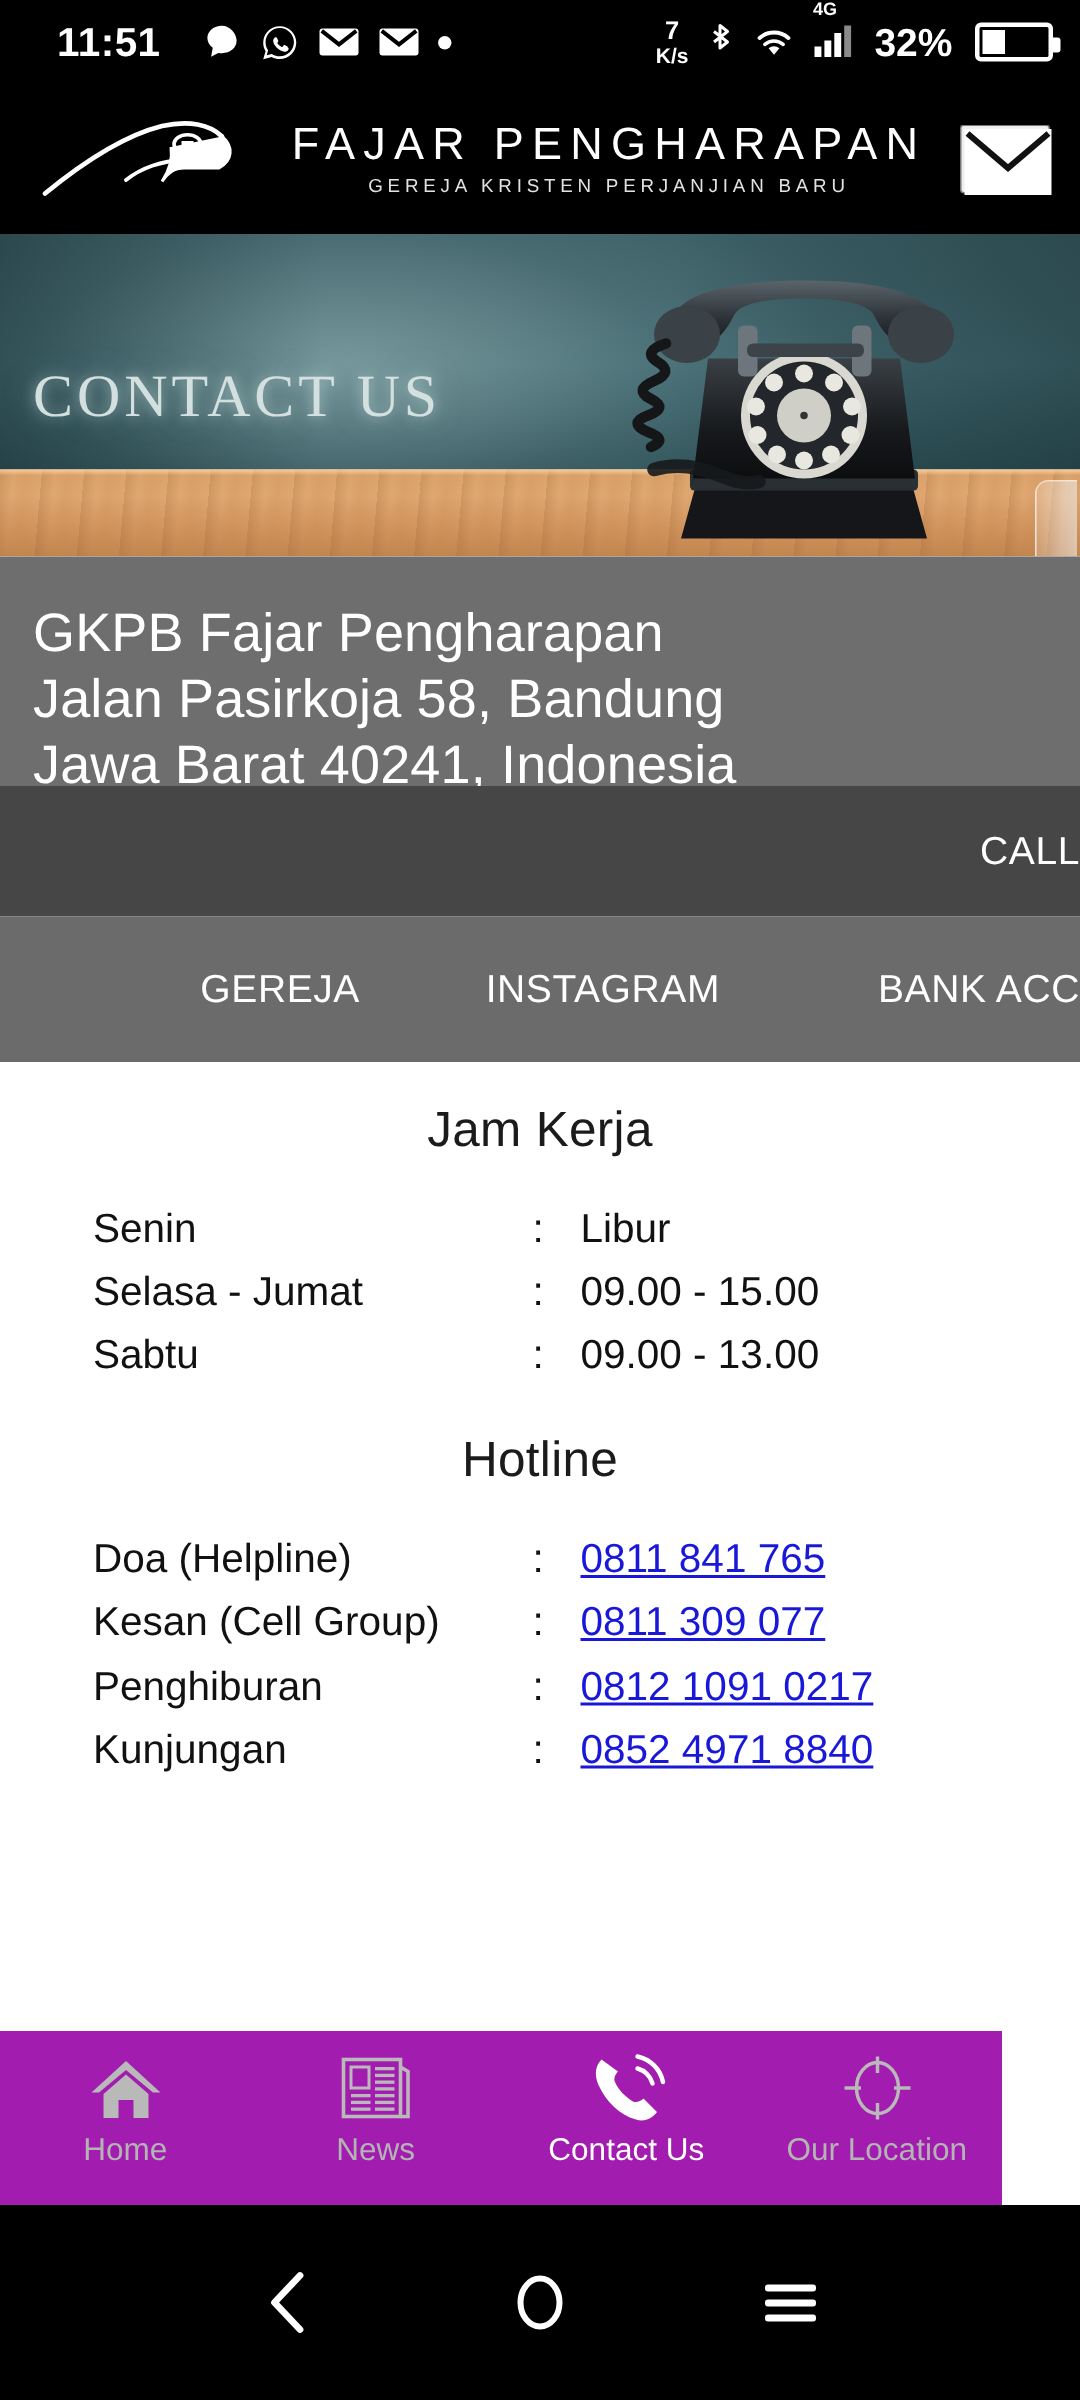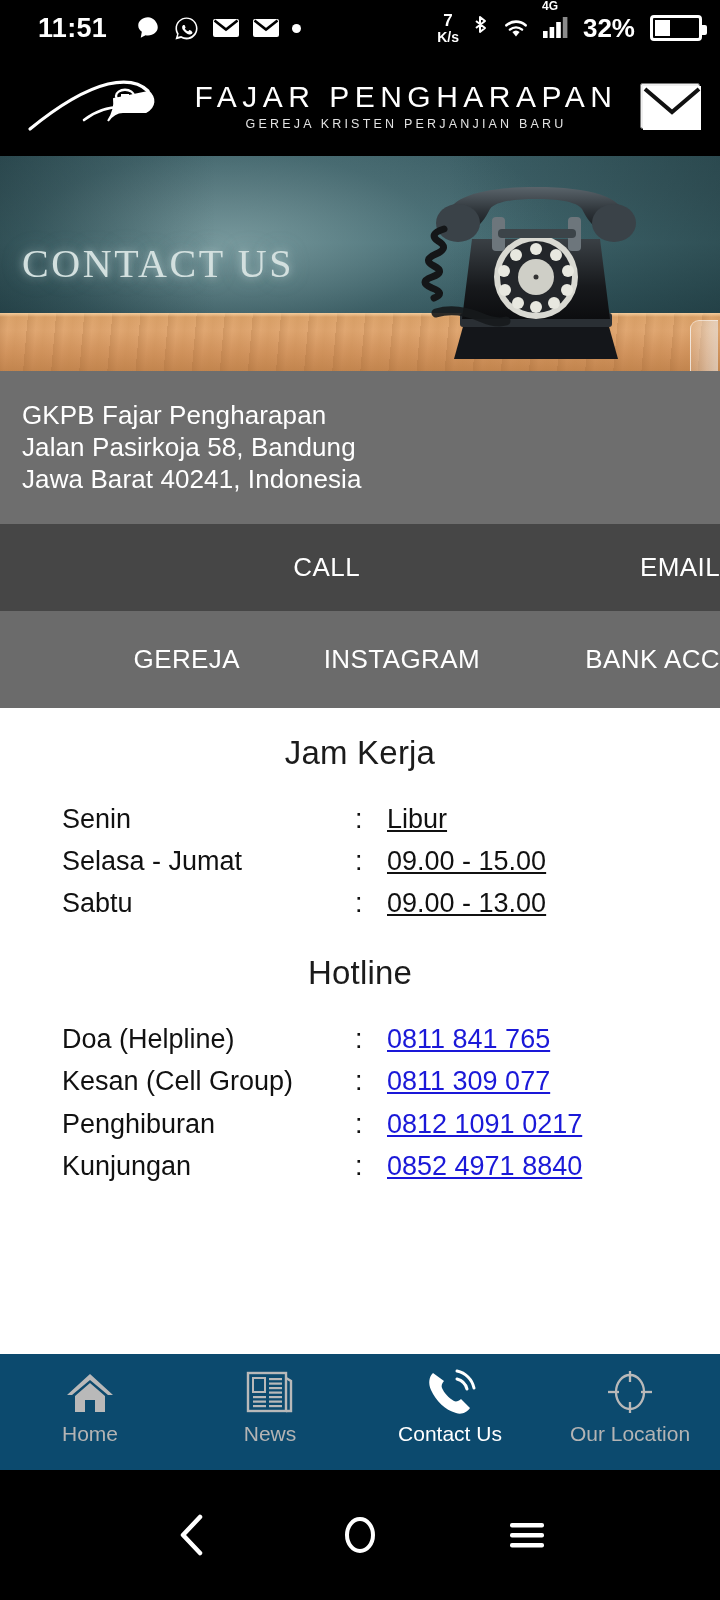--- a/index.html
+++ b/index.html
@@ -93,21 +93,21 @@
   .panel-edge i {
     position:absolute; left:9px; top:96px; width:10px; height:14px;
     background:rgba(255,255,255,.35); border-radius:2px; display:block;
   }
 
   
   .address {
     position:absolute; top:371px; left:0; width:720px; height:153px;
     background:#6e6e6e; color:#ffffff; padding:29px 0 0 22px;
   }
-  .address div { font-size:26px; line-height:1.225; font-weight:400; letter-spacing:.1px; }
+  .address div { font-size:36px; line-height:1.225; font-weight:400; letter-spacing:.1px; }
 
   
   .actions-row {
     position:absolute; left:0; width:720px; display:flex; align-items:center;
   }
   .row-a { top:524px; height:87px; background:#464646; }
   .row-b { top:611px; height:97px; background:#6b6b6b; }
   .act {
     flex:1 1 33.333%; text-align:right; color:#fff;
     font-size:26px; letter-spacing:.4px; font-weight:400;
@@ -120,29 +120,29 @@
   .sec-title {
     text-align:center; font-size:33px; color:#1b1b1b; font-weight:400; letter-spacing:.2px;
   }
   .kv-list { margin-top:26px; }
   .kv {
     display:flex; align-items:baseline; font-size:27px; color:#111;
     line-height:1.56; padding-left:62px;
   }
   .kv .k { width:293px; flex:0 0 293px; }
   .kv .sep { width:32px; flex:0 0 32px; }
-  .kv .v { flex:1 1 auto;text-decoration:underline; }
+  .kv .v { flex:1 1 auto; }
   .kv .v.link {
     color:#1a18d8; text-decoration:underline; text-underline-offset:2px; cursor:pointer;
   }
 
   
   .tabbar {
-    position:absolute; top:1354px; left:0; width:720px; height:116px;
-    background:#0c4a6e; display:flex; align-items:flex-start;
+    position:absolute; top:1354px; left:0; width:668px; height:116px;
+    background:#a21caf; display:flex; align-items:flex-start;
   }
   .tab {
     flex:1 1 25%; text-align:center; padding-top:10px; cursor:pointer;
     background:transparent; border:none; font-family:"Liberation Sans", sans-serif;
   }
   .tab .ic { height:56px; display:flex; align-items:center; justify-content:center; }
   .tab .lb { font-size:21px; margin-top:2px; display:block; }
   .tab.inactive .lb { color:#b4b4b4; }
   .tab.active .lb { color:#ffffff; }
 
@@ -295,21 +295,20 @@
     </div>
 
   <div class="address">
     <div>GKPB Fajar Pengharapan</div>
     <div>Jalan Pasirkoja 58, Bandung</div>
     <div>Jawa Barat 40241, Indonesia</div>
   </div>
 
   <div class="actions-row row-a">
     <button class="act">CALL</button>
-    <button class="act">EMAIL</button>
   </div>
   <div class="actions-row row-b">
     <button class="act">GEREJA</button>
     <button class="act">INSTAGRAM</button>
     <button class="act">BANK ACC</button>
   </div>
 
   <div class="content">
 
     <div style="padding-top:26px;">

